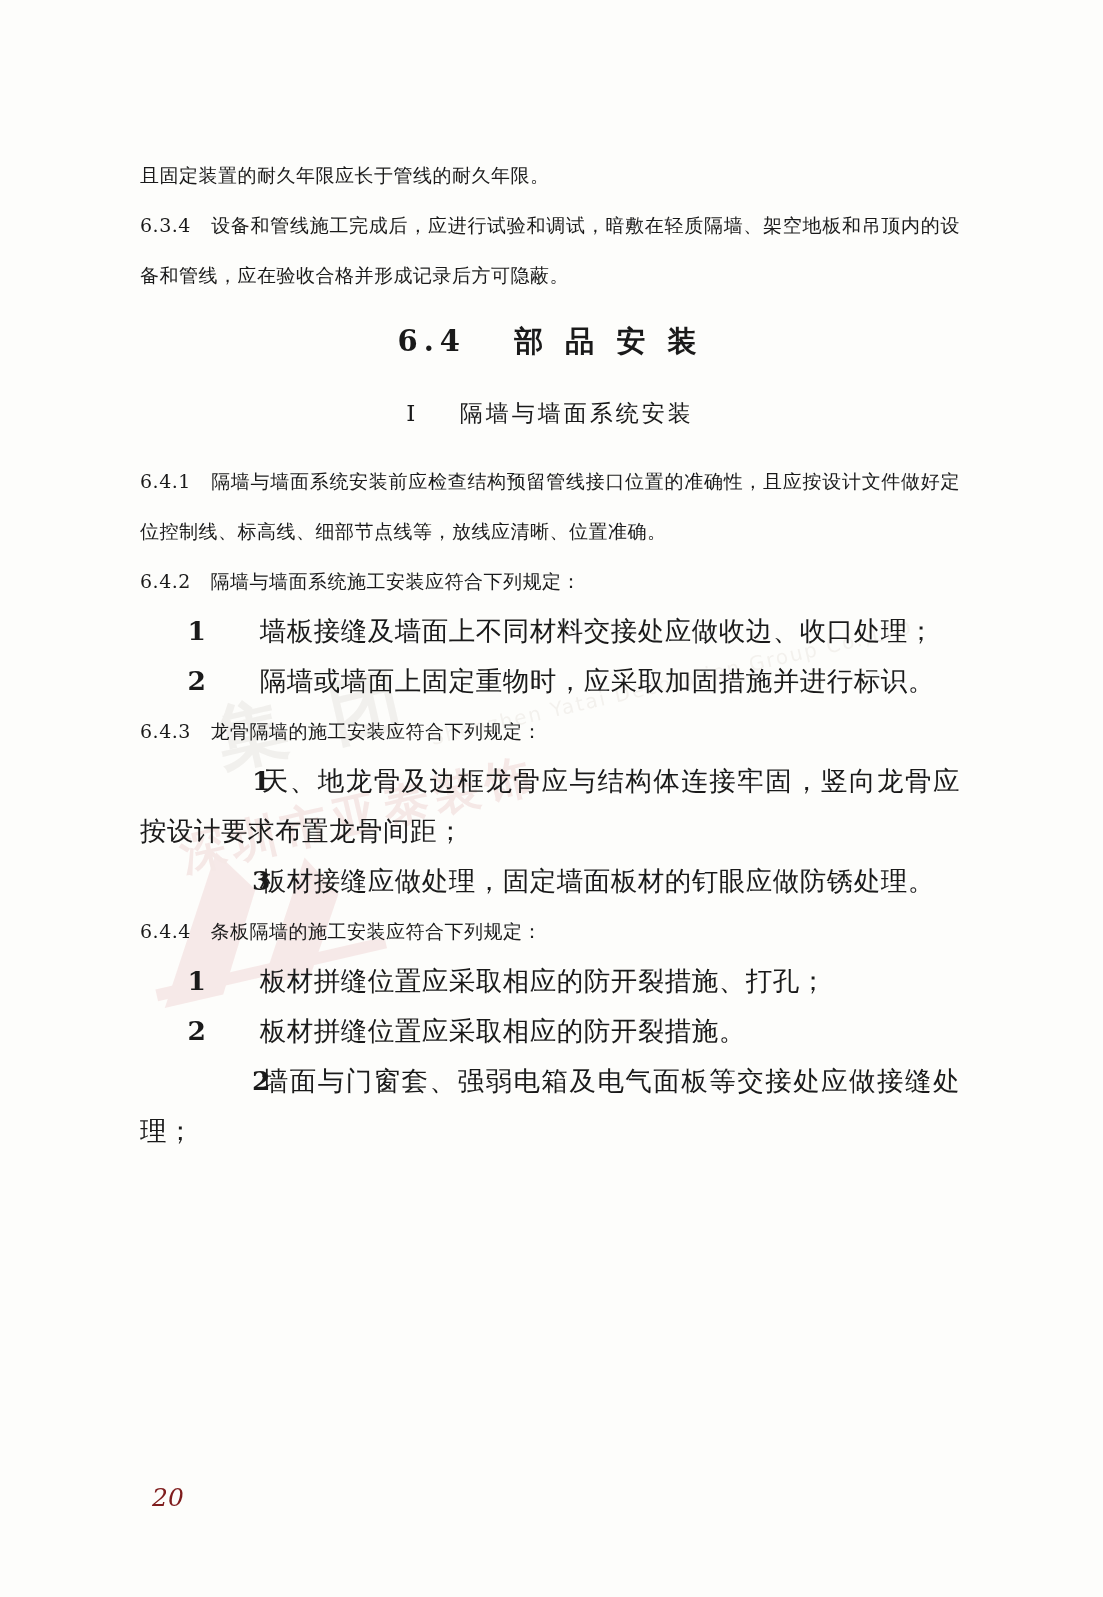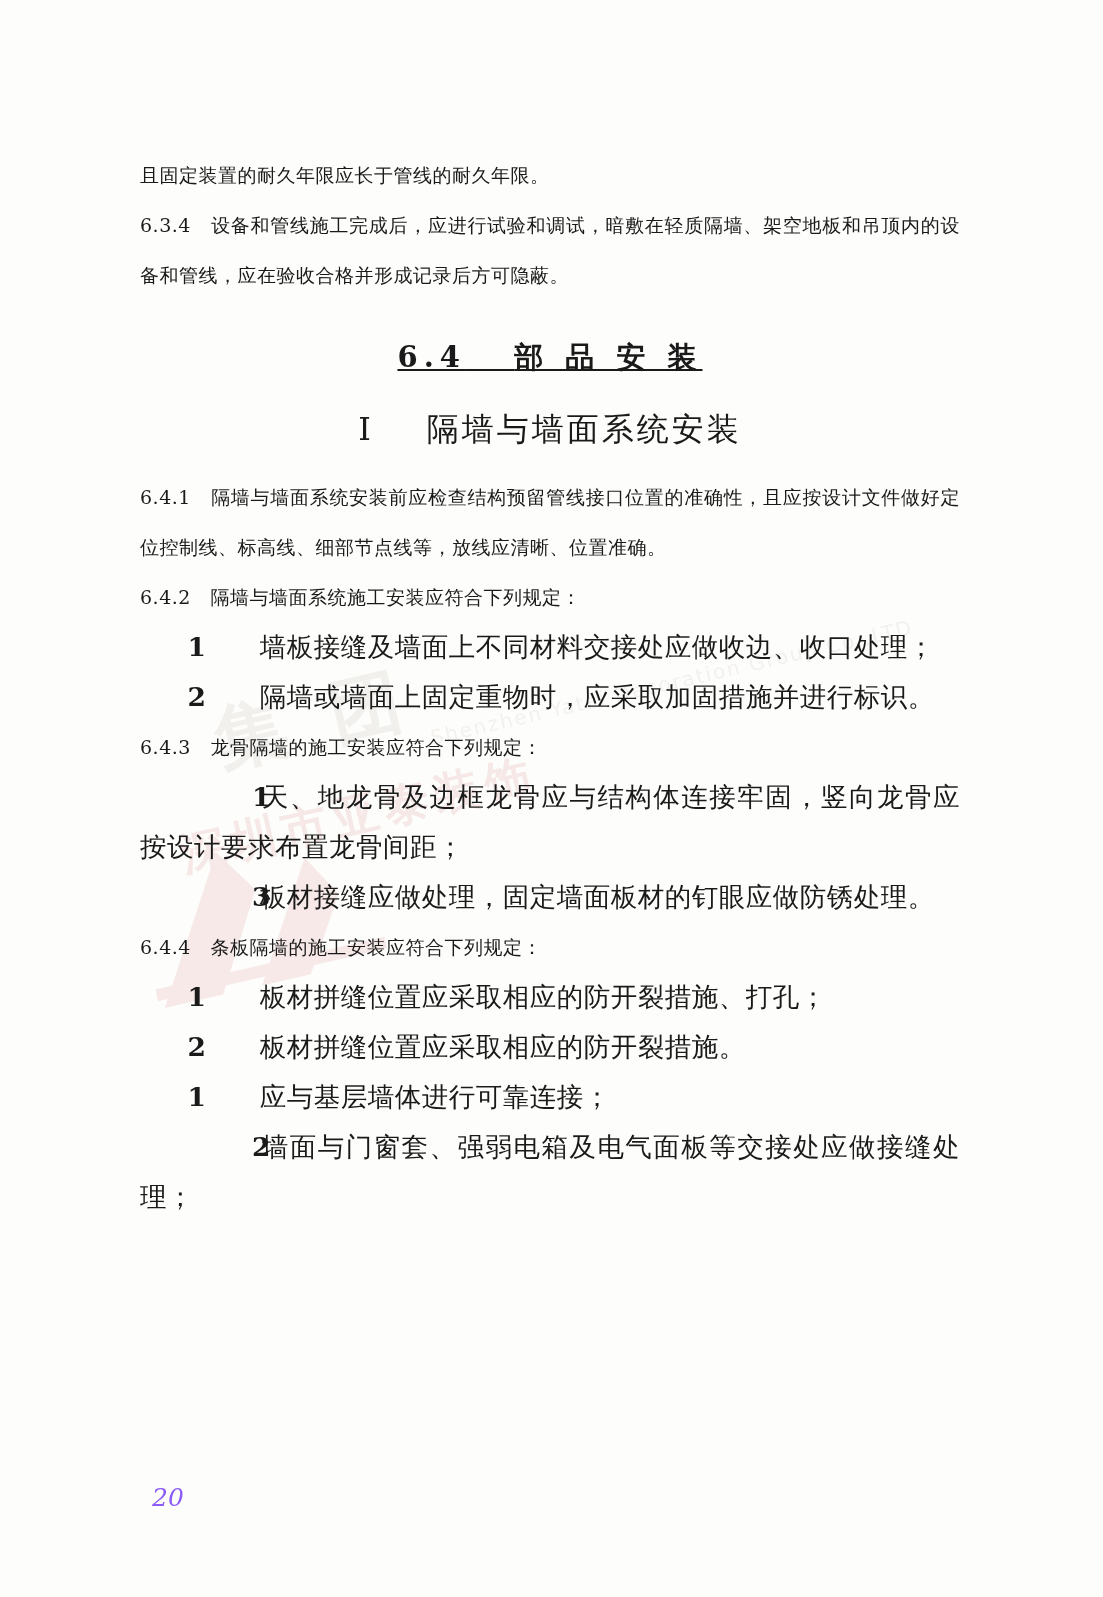--- a/index.html
+++ b/index.html
@@ -37,27 +37,26 @@
   .num {
     font-weight: normal;
     letter-spacing: 0.5px;
   }
   .sec-title {
     text-align: center;
     font-weight: bold;
     font-size: 29px;
     line-height: 50px;
     letter-spacing: 6px;
-    margin-top: 32px;
+    margin-top: 16px;
     margin-bottom: 22px;
-    text-decoration: underline;
   }
   .sub-title {
     text-align: center;
-    font-size: 32px;
+    font-size: 23px;
     line-height: 50px;
     letter-spacing: 3px;
     margin-bottom: 18px;
   }
   .item {
     font-size: 26.5px;
     line-height: 50px;
     letter-spacing: 0.5px;
     text-align: justify;
     text-justify: inter-character;
@@ -73,21 +72,21 @@
   }
   .ind1 { padding-left: 56px; text-indent: -56px; }
   .hang { padding-left: 0; }
   .pagenum {
     position: absolute;
     left: 152px;
     top: 1483px;
     font-family: "DejaVu Serif", "Liberation Serif", serif;
     font-style: italic;
     font-size: 25px;
-    color: #8b5cf6;
+    color: #7f1d1d;
     z-index: 3;
   }
   
   .watermark {
     position: absolute;
     left: 110px;
     top: 590px;
     width: 880px;
     height: 350px;
     z-index: 1;
@@ -204,23 +203,20 @@
 
     <p class="item ind1" style="padding-left:100px;text-indent:-44px;">
       <span class="idx">1</span>&nbsp;&nbsp;<span class="item-body">板材拼缝位置应采取相应的防开裂措施、打孔；</span>
     </p>
 
     <p class="item ind1" style="padding-left:100px;text-indent:-44px;">
       <span class="idx">2</span>&nbsp;&nbsp;<span class="item-body">板材拼缝位置应采取相应的防开裂措施。</span>
     </p>
 
 
-    <p class="item ind1" style="padding-left:100px;text-indent:-44px;">
-      <span class="idx">1</span>&nbsp;&nbsp;<span class="item-body">应与基层墙体进行可靠连接；</span>
-    </p>
 
     <p class="item" style="padding-left:0;text-indent:56px;">
       <span class="idx">2</span>&nbsp;&nbsp;<span class="item-body">墙面与门窗套、强弱电箱及电气面板等交接处应做接缝处理；</span>
     </p>
 
 
   </div>
 
   <div class="pagenum">20</div>
 </div>

